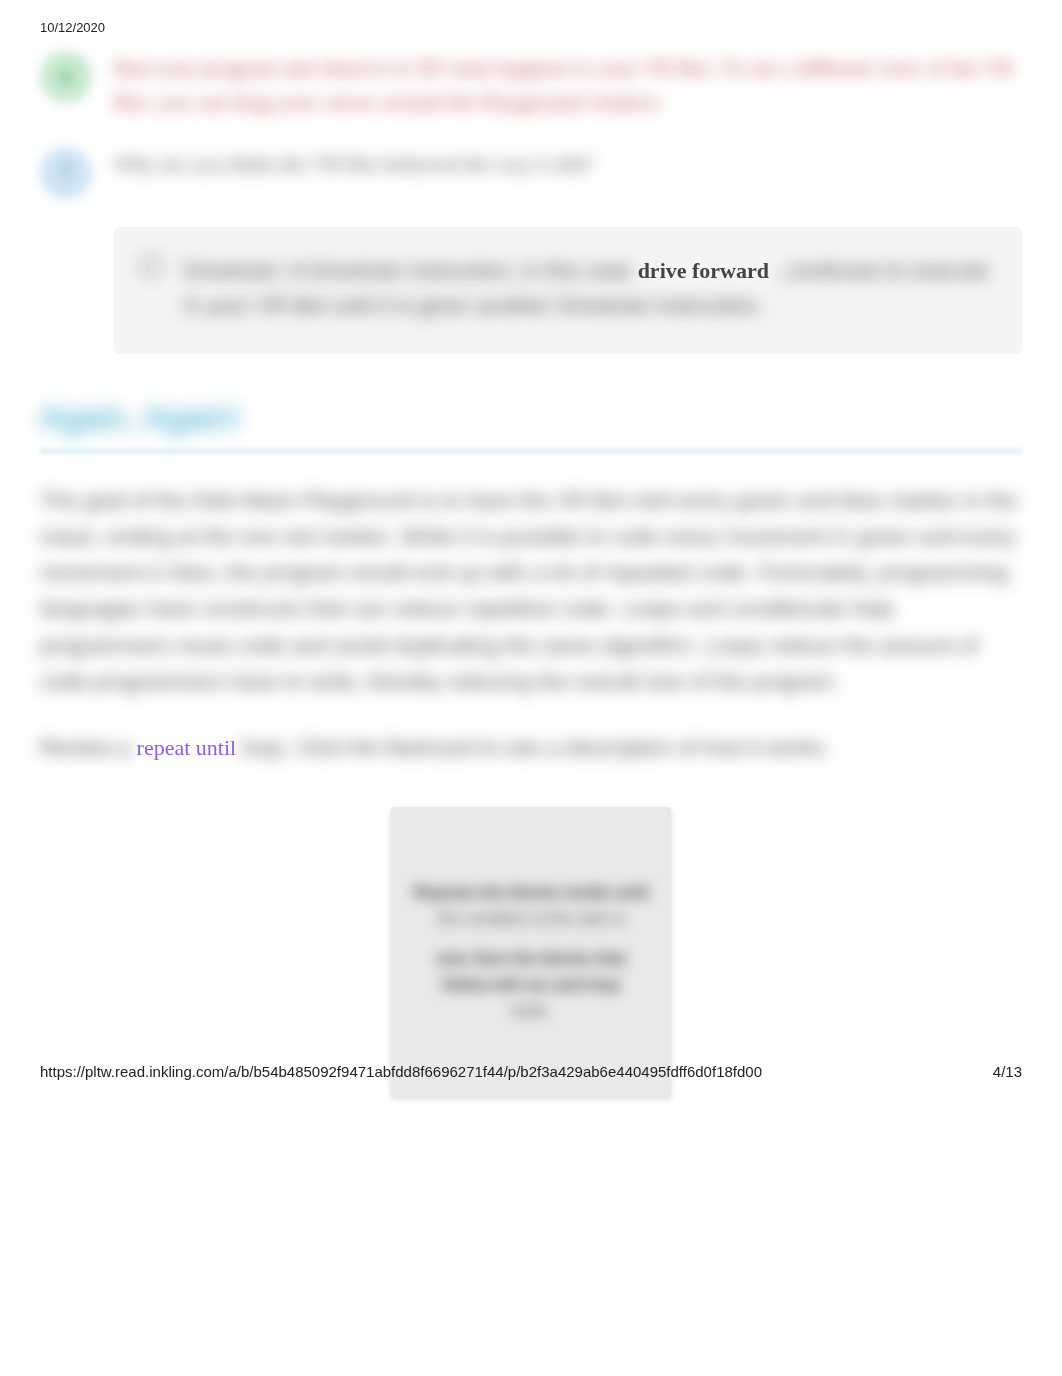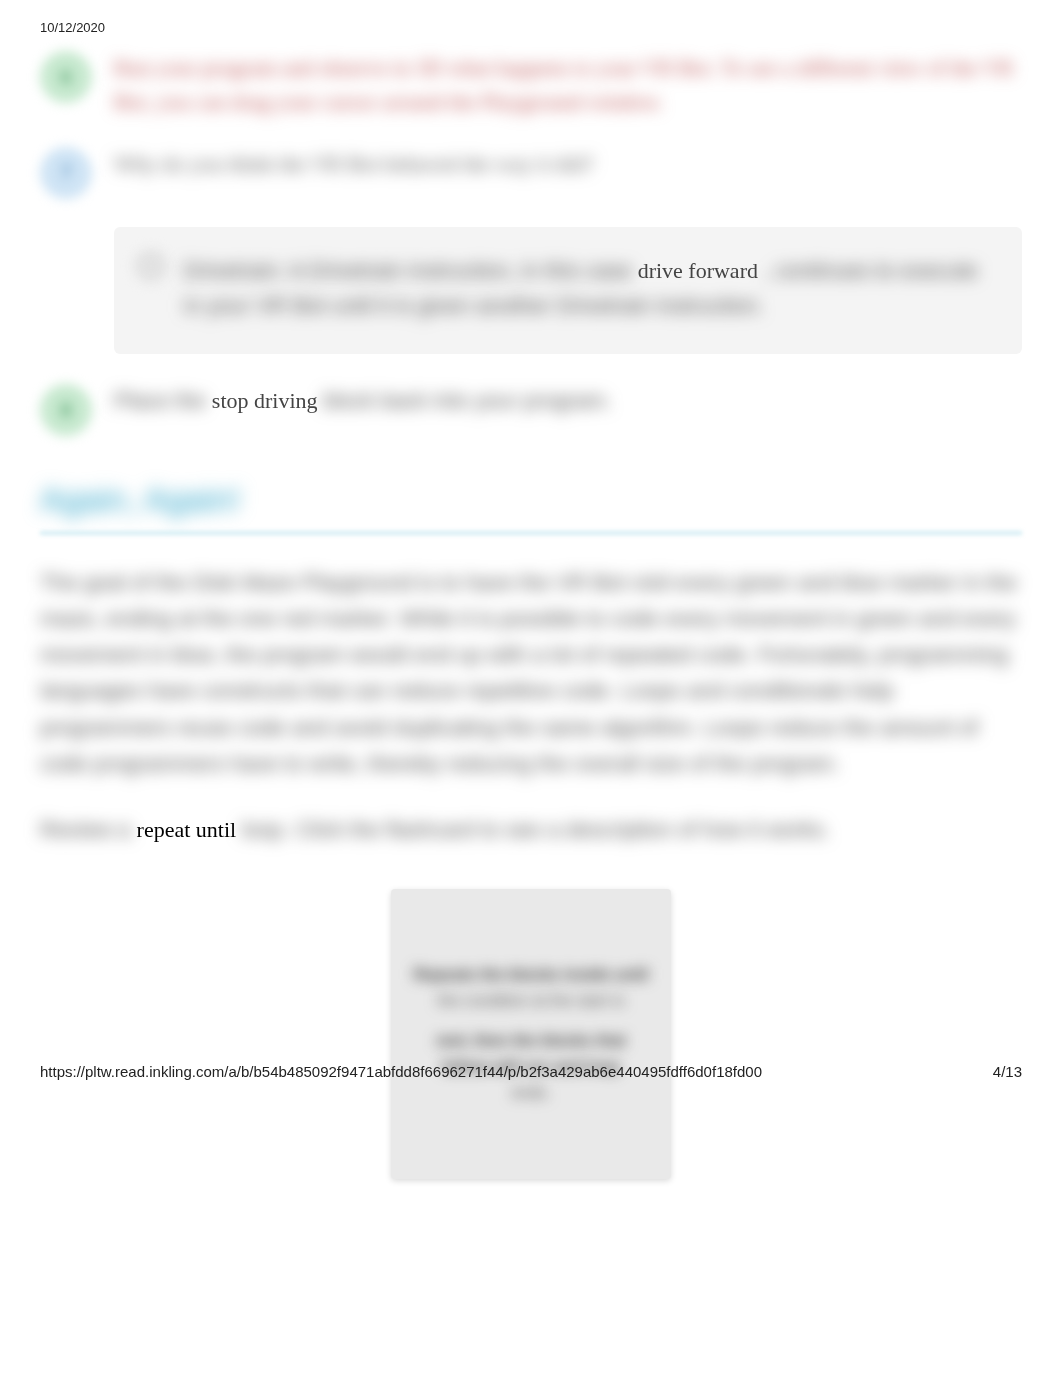--- a/index.html
+++ b/index.html
@@ -17,30 +17,30 @@
   .blur-heavy { filter: blur(8px); color: #b84a4a; }
   .blur-heavy2 { filter: blur(8px); color: #555; }
   .clear-text { filter: none !important; color: #444; }
   .mixed-line .clear-text { display: inline; }
   .mixed-line .blurred { filter: blur(8px); display: inline; }
 
   .info-box { margin-left: 74px; background: #f4f4f4; border-radius: 6px; padding: 26px 30px 30px 70px; position: relative; margin-bottom: 30px; filter: blur(0); }
   .info-box .box-icon { position: absolute; left: 20px; top: 22px; width: 34px; height: 34px; border-radius: 50%; background: #e2e2e2; filter: blur(6px); }
   .info-box .box-text { font-size: 22px; line-height: 1.6; }
   .info-box .box-text .blurred { filter: blur(8px); color: #555; font-family: Arial, sans-serif; }
-  .info-box .box-text .clear-text { color: #444; }
+  .info-box .box-text .clear-text { color: #444; font-weight: bold; }
 
   .section-heading { margin-top: 44px; margin-bottom: 12px; font-size: 34px; font-weight: 400; color: #2fa4c9; filter: blur(9px); font-family: Arial, sans-serif; }
   .section-rule { height: 4px; width: 100%; background: linear-gradient(#bfe5ef,#bfe5ef); margin-bottom: 30px; filter: blur(2px); opacity: .7; }
 
   .paragraph { font-size: 22px; line-height: 1.65; color: #555; filter: blur(8px); margin-bottom: 30px; font-family: Arial, sans-serif; }
 
   .para-mixed { font-size: 22px; line-height: 1.65; color: #555; margin-bottom: 40px; }
   .para-mixed .blurred { filter: blur(8px); font-family: Arial, sans-serif; }
-  .para-mixed .clear-text { color: #000000; }
+  .para-mixed .clear-text { color: #8b5cf6; }
 
   .flashcard { width: 280px; height: 290px; margin: 20px auto 0 auto; background: #e9e9e9; border-radius: 4px; box-shadow: 0 2px 6px rgba(0,0,0,.15); display: flex; flex-direction: column; align-items: center; justify-content: center; padding: 20px; }
   .flashcard .fc-line { font-size: 16px; font-family: Arial, sans-serif; color: #3a3a3a; text-align: center; filter: blur(7px); margin: 4px 0; font-weight: bold; }
   .flashcard .fc-line.sub { font-weight: normal; filter: blur(7px); color: #555; }
 
   .footer { position: absolute; left: 40px; right: 40px; bottom: 24px; display: flex; justify-content: space-between; font-family: Arial, sans-serif; font-size: 15px; color: #222; }
 
   
   .clear-wrap { filter: none; display: inline-block; }
 </style>
@@ -72,30 +72,20 @@
 
     <div class="info-box">
       <div class="box-icon"></div>
       <div class="box-text mixed-line">
         <span class="blurred">Drivetrain: A Drivetrain instruction, in this case </span>
         <span class="clear-wrap"><span class="clear-text">drive forward</span></span>
         <span class="blurred">, continues to execute in your VR Bot until it is given another Drivetrain instruction.</span>
       </div>
     </div>
 
-    <div class="step">
-      <div class="bullet green">
-        <span>8</span>
-      </div>
-      <div class="step-body mixed-line">
-        <span class="blurred" style="filter:blur(8px);color:#555;font-family:Arial,sans-serif">Place the </span>
-        <span class="clear-wrap"><span class="clear-text">stop driving</span></span>
-        <span class="blurred" style="filter:blur(8px);color:#555;font-family:Arial,sans-serif"> block back into your program.</span>
-      </div>
-    </div>
 
     <div class="section-heading">Again, Again!</div>
     <div class="section-rule"></div>
 
     <div class="paragraph">The goal of the Disk Maze Playground is to have the VR Bot visit every green and blue marker in the maze, ending at the one red marker. While it is possible to code every movement in green and every movement in blue, the program would end up with a lot of repeated code. Fortunately, programming languages have constructs that can reduce repetitive code. Loops and conditionals help programmers reuse code and avoid duplicating the same algorithm. Loops reduce the amount of code programmers have to write, thereby reducing the overall size of the program.</div>
 
     <div class="para-mixed">
       <span class="blurred">Review a </span>
       <span class="clear-wrap"><span class="clear-text">repeat until</span></span>
       <span class="blurred"> loop. Click the flashcard to see a description of how it works.</span>

